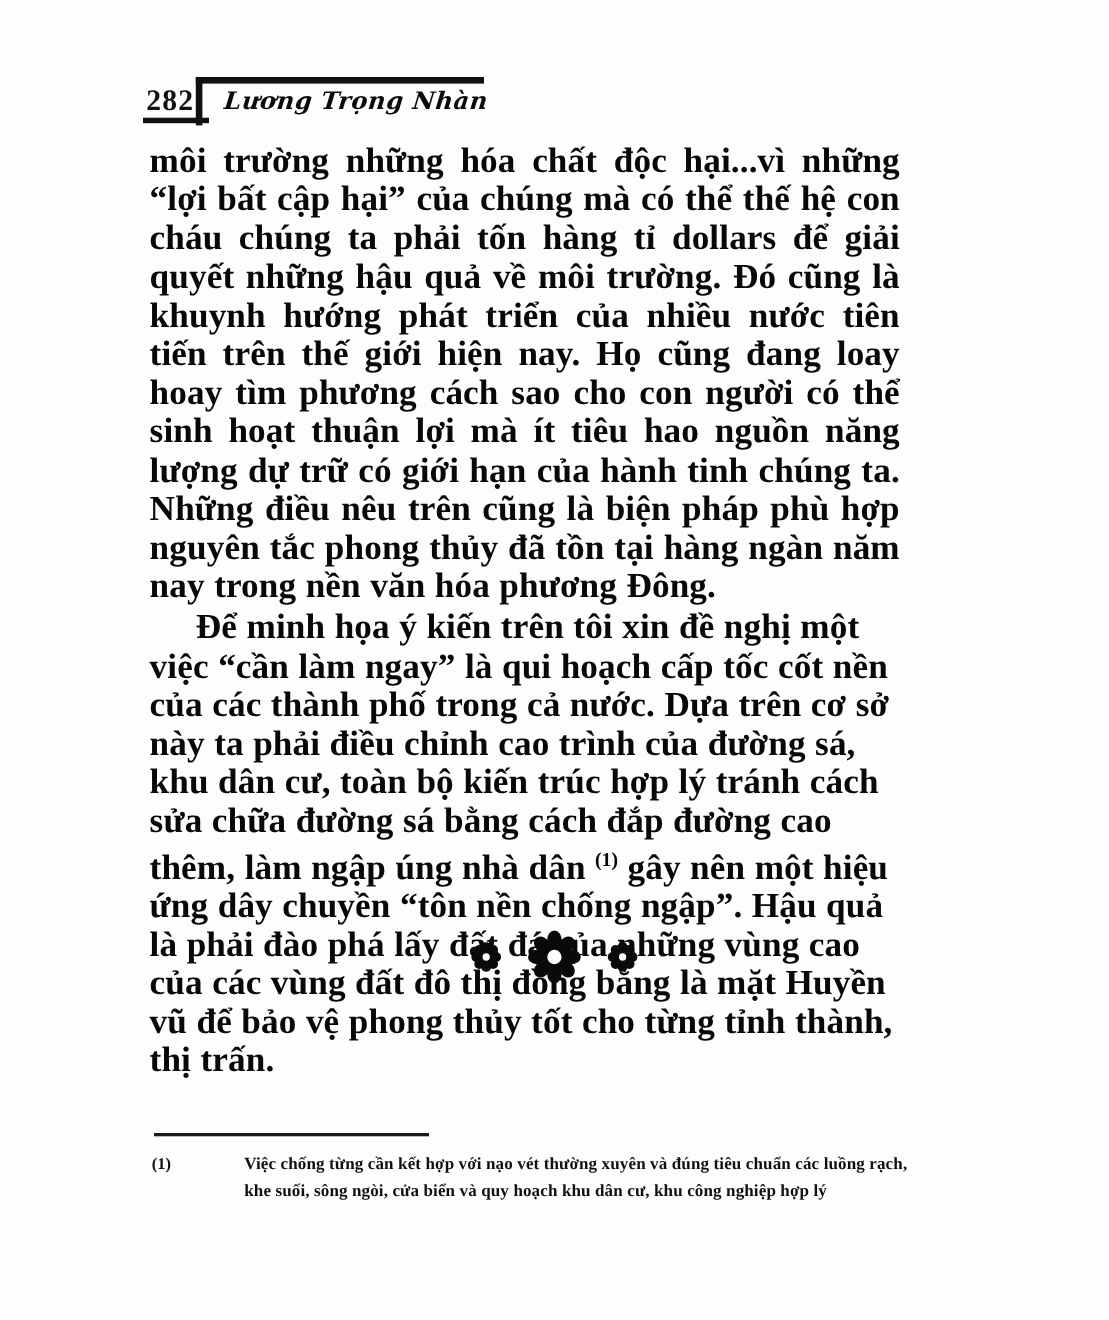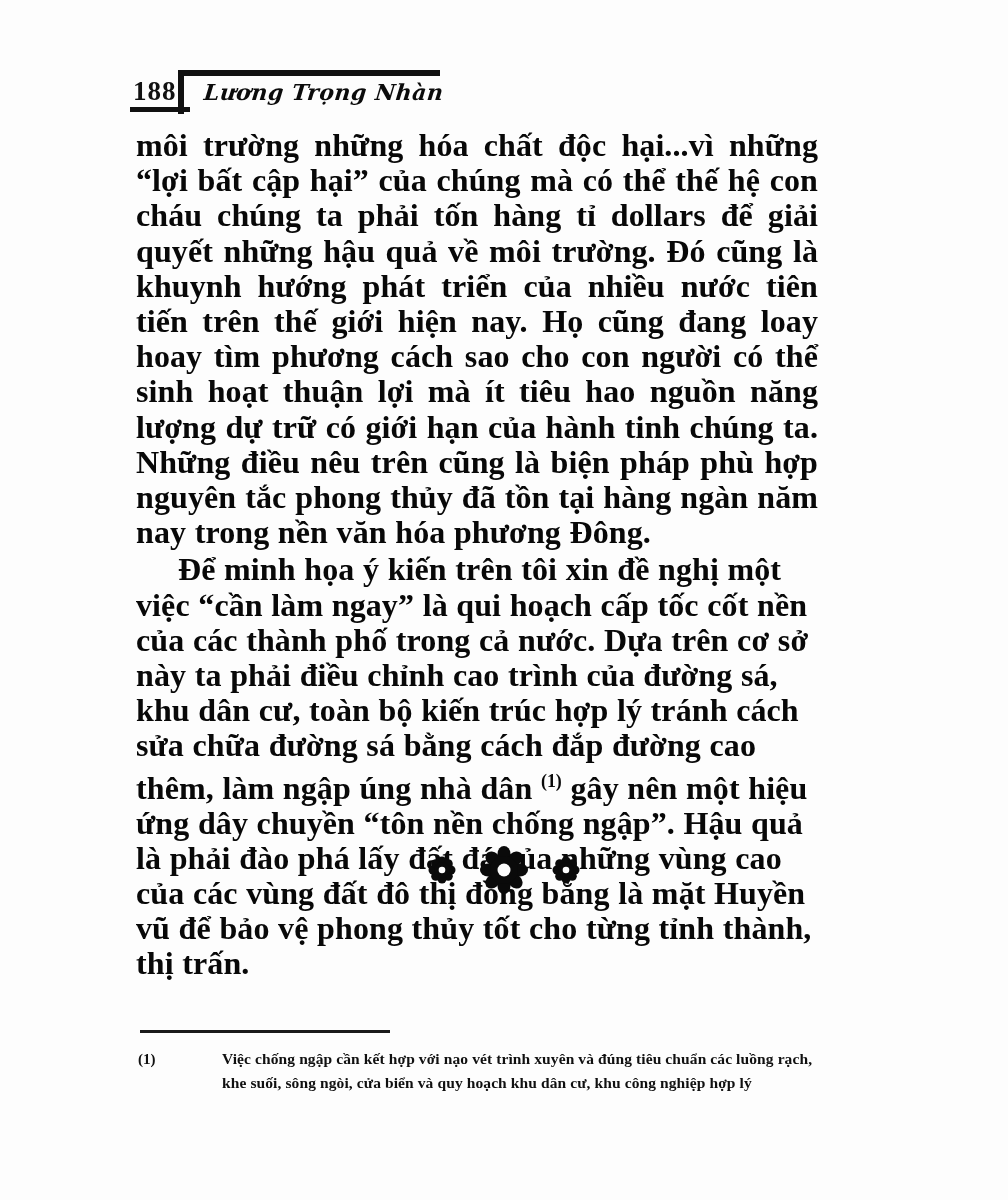--- a/index.html
+++ b/index.html
@@ -165,21 +165,21 @@
     color: #101010;
     letter-spacing: 0.1px;
   }
 </style>
 </head>
 <body>
 
 <div class="page">
 
   <div class="running-head">
-    <div class="folio">188</div>
+    <div class="folio">282</div>
     <div class="folio-rule"></div>
     <div class="head-vrule"></div>
     <div class="head-hrule"></div>
     <div class="author-script">Lương Trọng Nhàn</div>
   </div>
 
   <div class="body-block">
 
     <p class="para">môi trường những hóa chất độc hại...vì những “lợi bất cập hại” của chúng mà có thể thế hệ con cháu chúng ta phải tốn hàng tỉ dollars để giải quyết những hậu quả  về môi trường. Đó cũng là khuynh hướng phát triển của nhiều nước tiên tiến trên thế giới hiện nay. Họ cũng đang loay hoay tìm phương cách sao cho con người có thể sinh hoạt thuận lợi mà ít tiêu hao  nguồn năng lượng dự trữ có giới hạn của hành tinh chúng ta. Những điều nêu trên cũng là biện pháp phù hợp nguyên tắc phong thủy đã tồn tại hàng ngàn năm nay trong nền văn hóa phương Đông.</p>
 
@@ -231,17 +231,17 @@
         <circle cx="50" cy="50" r="26"></circle>
       </g>
       <circle cx="50" cy="50" r="11" fill="#fdfdfd"></circle>
     </svg>
   </div>
 
   <div class="footnote-area">
     <div class="footnote-rule"></div>
     <div class="footnote-row">
       <div class="footnote-marker">(1)</div>
-      <div class="footnote-text">Việc chống ngập cần kết hợp với nạo vét trình xuyên và đúng tiêu chuẩn các luồng rạch, khe suối, sông ngòi, cửa biển và quy hoạch khu dân cư, khu công nghiệp hợp lý</div>
+      <div class="footnote-text">Việc chống từng cần kết hợp với nạo vét thường xuyên và đúng tiêu chuẩn các luồng rạch, khe suối, sông ngòi, cửa biển và quy hoạch khu dân cư, khu công nghiệp hợp lý</div>
     </div>
   </div>
 
 </div>
 
 </body></html>

